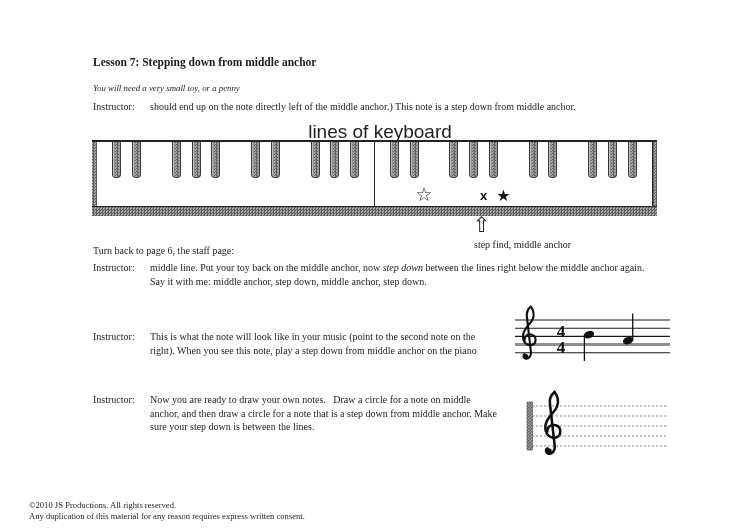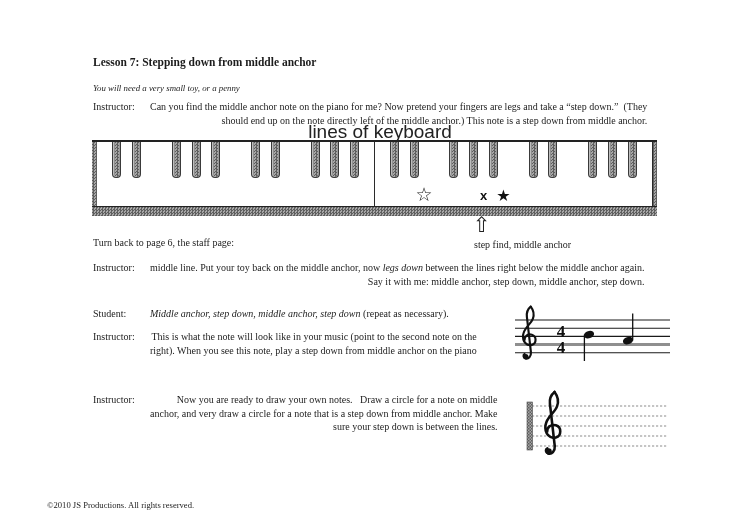--- a/index.html
+++ b/index.html
@@ -1,21 +1,21 @@
 <!DOCTYPE html>
 <html><head>
 <meta charset="utf-8">
 <style>
   html,body{margin:0;padding:0;background:#fff;}
   .page{position:relative;width:750px;height:530px;background:#fff;overflow:hidden;
         font-family:"Liberation Serif",serif;color:#1c1c1c;outline:1px solid #c9c9c9;}
   .abs{position:absolute;}
   .title{font-weight:bold;font-size:11.5px;white-space:nowrap;}
   .materials{font-style:italic;font-size:8.8px;white-space:nowrap;}
-  .para{font-size:10px;line-height:13.6px;white-space:nowrap;text-align:right;}
+  .para{font-size:10px;line-height:13.6px;white-space:nowrap;}
   .para .label{position:absolute;left:0;top:0;}
   .para .lines{margin-left:57px;}
   .it{font-style:italic;}
   .caption{font-family:"Liberation Sans",sans-serif;font-size:19px;text-align:center;color:#222;}
   
   .checker{background:repeating-conic-gradient(#5e5e5e 0% 25%,#a6a6a6 0% 50%);background-size:3px 3px;}
   .kb{position:absolute;left:92px;top:140px;width:565px;height:76px;}
   .kb-top{position:absolute;top:0;left:0;right:0;height:2px;background:#222;}
   .kb-side{position:absolute;top:2px;bottom:10px;width:5px;}
   .kb-side.l{left:0;} .kb-side.r{right:0;}
@@ -39,21 +39,20 @@
 
 <div class="page">
 
   <div class="abs title" style="left:93px;top:56px">Lesson 7: Stepping down from middle anchor</div>
 
   <div class="abs materials" style="left:93px;top:83px">You will need a very small toy, or a penny</div>
 
   <div class="abs para" style="left:93px;top:100px">
     <span class="label">Instructor:</span>
     <div class="lines">
-      <div>Can you find the middle anchor note on the piano for me? Now pretend your fingers are legs and take a “step down.”&nbsp; (They</div>
       <div>should end up on the note directly left of the middle anchor.) This note is a step down from middle anchor.</div>
     </div>
   </div>
 
   <div class="abs caption" style="left:270px;top:121px;width:220px">lines of keyboard</div>
 
   <div class="kb">
     <div class="kb-top"></div>
     <div class="kb-side l checker"></div>
     <div class="kb-side r checker"></div>
@@ -109,51 +108,45 @@
         <span class="kb-marker m-outline" style="left: 327.054px;">☆</span>
         <span class="kb-marker m-x" style="left: 386.518px;">x</span>
         <span class="kb-marker m-filled" style="left: 406.339px;">★</span>
       </div>
     <div class="kb-rail checker"></div>
   </div>
 
   <div class="abs arrow" style="left:473px;top:215px">⇧</div>
   <div class="abs para" style="left:474px;top:238px">step find, middle anchor</div>
 
-  <div class="abs para" style="left:93px;top:236px">Turn back to page 6, the staff page:</div>
+  <div class="abs para" style="left:93px;top:244px">Turn back to page 6, the staff page:</div>
 
   <div class="abs para" style="left:93px;top:261px">
     <span class="label">Instructor:</span>
     <div class="lines">
-      <div><span>middle line. Put your toy back on the middle anchor, now </span><span class="it">legs down</span><span> between the lines right below the middle anchor again.</span></div>
+      <div><span>middle line. Put your toy back on the middle anchor, now </span><span class="it">step down</span><span> between the lines right below the middle anchor again.</span></div>
       <div>Say it with me: middle anchor, step down, middle anchor, step down.</div>
     </div>
   </div>
 
-  <div class="abs para" style="left:93px;top:307px">
-    <span class="label">Student:</span>
-    <div class="lines">
-      <div><span class="it">Middle anchor, step down, middle anchor, step down</span><span> (repeat as necessary).</span></div>
-    </div>
-  </div>
 
   <div class="abs para" style="left:93px;top:330px">
     <span class="label">Instructor:</span>
     <div class="lines">
       <div>This is what the note will look like in your music (point to the second note on the</div>
       <div>right). When you see this note, play a step down from middle anchor on the piano</div>
     </div>
   </div>
 
 
   <div class="abs para" style="left:93px;top:393px">
     <span class="label">Instructor:</span>
     <div class="lines">
       <div>Now you are ready to draw your own notes.&nbsp;&nbsp; Draw a circle for a note on middle</div>
-      <div>anchor, and very draw a circle for a note that is a step down from middle anchor. Make</div>
+      <div>anchor, and then draw a circle for a note that is a step down from middle anchor. Make</div>
       <div>sure your step down is between the lines.</div>
     </div>
   </div>
 
   <svg class="abs" style="left:513px;top:303px" width="160" height="64" viewBox="0 0 160 64">
     <defs>
       <pattern id="checker" width="3" height="3" patternUnits="userSpaceOnUse">
         <rect width="3" height="3" fill="#a6a6a6"></rect>
         <rect width="1.5" height="1.5" fill="#5e5e5e"></rect>
         <rect x="1.5" y="1.5" width="1.5" height="1.5" fill="#5e5e5e"></rect>
@@ -190,17 +183,18 @@
       <line x1="3" y1="30" x2="142" y2="30" stroke="#8c8c8c" stroke-width="1.2" stroke-dasharray="2.2 1.8"></line>
       <line x1="3" y1="40" x2="142" y2="40" stroke="#8c8c8c" stroke-width="1.2" stroke-dasharray="2.2 1.8"></line>
       <line x1="3" y1="50" x2="142" y2="50" stroke="#8c8c8c" stroke-width="1.2" stroke-dasharray="2.2 1.8"></line>
       <line x1="3" y1="60" x2="142" y2="60" stroke="#8c8c8c" stroke-width="1.2" stroke-dasharray="2.2 1.8"></line>
     </g>
     <rect x="2" y="16" width="5.5" height="48" fill="url(#checker)" stroke="#4a4a4a" stroke-width="0.6"></rect>
     <use href="#gclef" transform="translate(12,4) scale(1.07)"></use>
   </svg>
 
 
-  <div class="abs footer" style="left:47px;top:500px">
+  <div class="abs footer" style="left:29px;top:500px">
     <div>©2010 JS Productions. All rights reserved.</div>
+    <div>Any duplication of this material for any reason requires express written consent.</div>
   </div>
 
 </div>
 
 </body></html>

